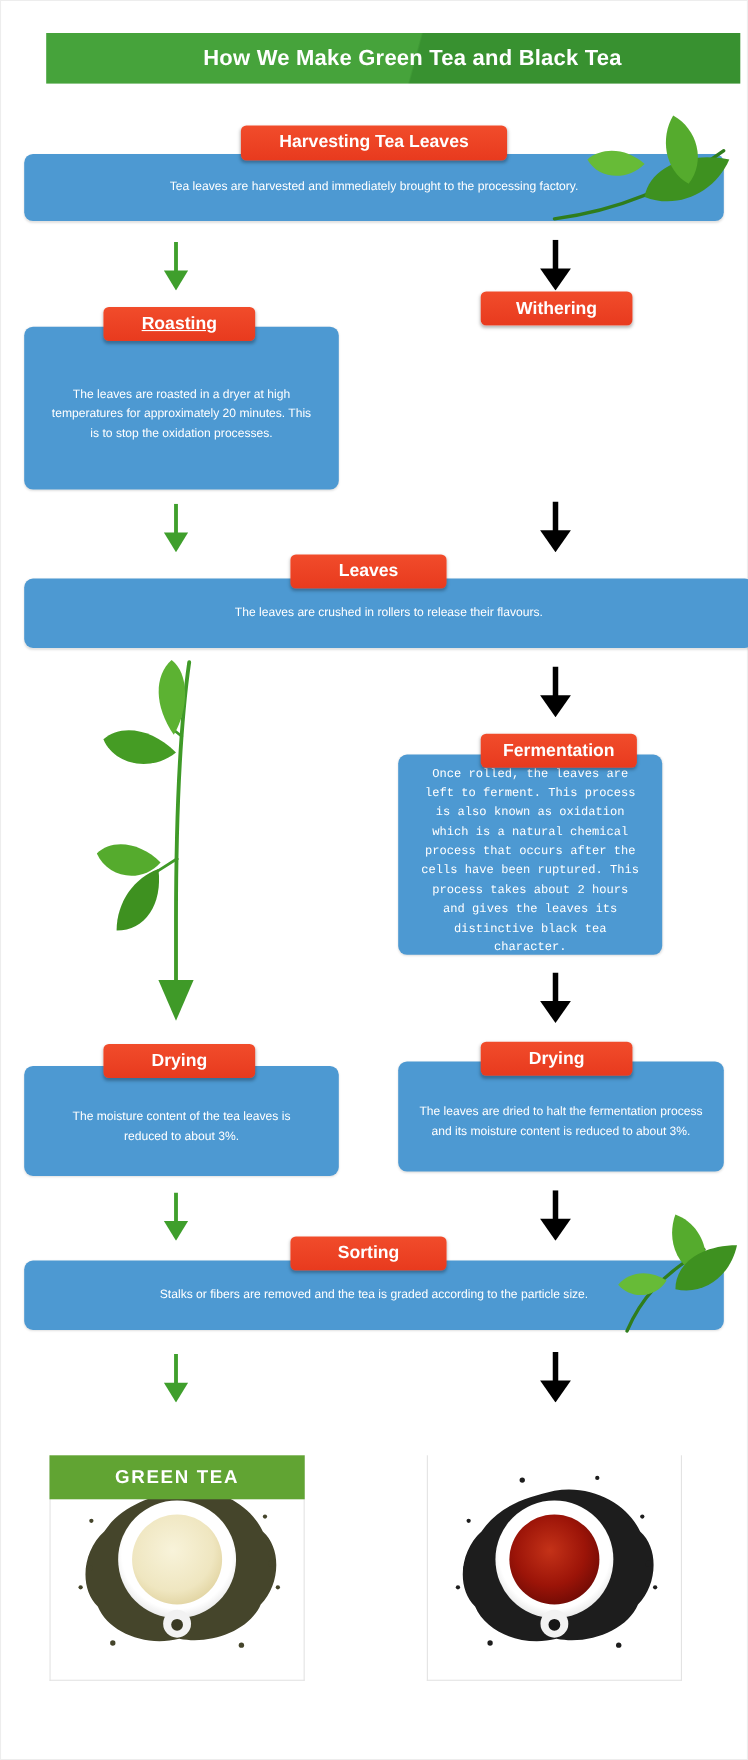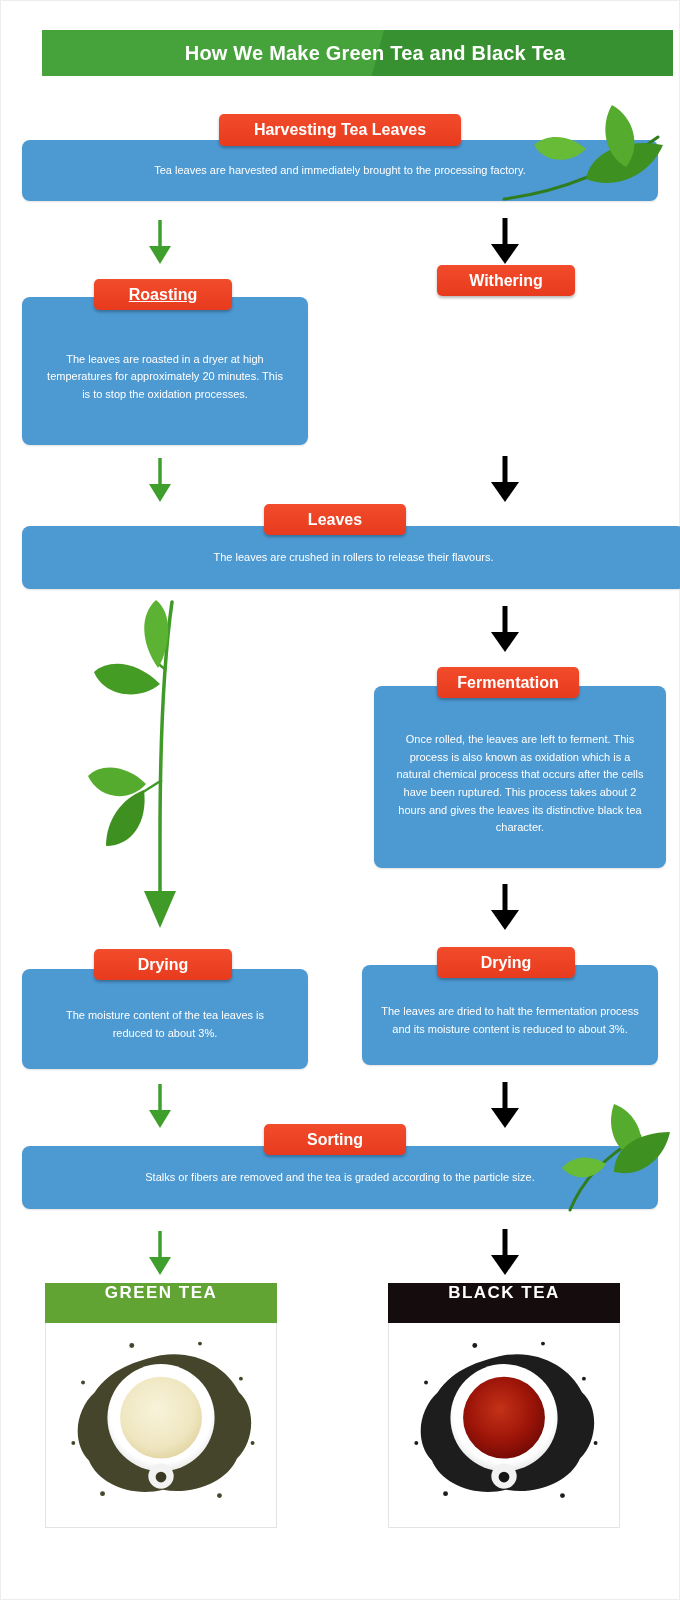--- a/index.html
+++ b/index.html
@@ -42,22 +42,23 @@
     z-index: 2; box-shadow: 0 1px 2px rgba(0,0,0,0.12);
     box-sizing: border-box;
   }
 
   .sprig { z-index: 4; }
   .flow-arrow { z-index: 1; }
 
   
   .result-header {
     color: #ffffff; font-weight: bold; font-size: 17px; letter-spacing: 1.5px;
-    display: flex; align-items: flex-start; justify-content: center;
+    display: flex; align-items: center; justify-content: center;
     z-index: 2;
+    margin-top: 40px;
   }
   .result-header.green { background: #61a433; }
   .result-header.black { background: #150d0d; }
   .result-card {
     background: #ffffff; border: 1px solid #e3e3e3; border-top: none;
     display: flex; align-items: center; justify-content: center;
     box-sizing: border-box; z-index: 1;
   }
 </style>
 </head>
@@ -140,21 +141,21 @@
     </svg>
   </div>
 
   <div class="abs flow-arrow" style="left:488px; top:606px;">
     <svg width="34" height="46" viewBox="0 0 34 46">
       <line x1="17" y1="0" x2="17" y2="28" stroke="#000000" stroke-width="5"></line>
       <polygon points="3,26 31,26 17,46" fill="#000000"></polygon>
     </svg>
   </div>
 
-  <div class="abs bluebox" style="left:374px; top:686px; width:292px; height:182px; padding:26px 20px 12px;">
+  <div class="abs bluebox" style="left:362px; top:686px; width:240px; height:182px; padding:26px 20px 12px;font-family:Liberation Mono, monospace;">
     <span>Once rolled, the leaves are left to ferment. This process is also known as oxidation which is a natural chemical process that occurs after the cells have been ruptured. This process takes about 2 hours and gives the leaves its distinctive black tea character.</span>
   </div>
   <div class="abs badge" style="left:437px; top:667px; width:142px; height:31px;">
     <span>Fermentation</span>
   </div>
 
   <div class="abs flow-arrow" style="left:488px; top:884px;">
     <svg width="34" height="46" viewBox="0 0 34 46">
       <line x1="17" y1="0" x2="17" y2="28" stroke="#000000" stroke-width="5"></line>
       <polygon points="3,26 31,26 17,46" fill="#000000"></polygon>
@@ -247,23 +248,20 @@
             <circle cx="20" cy="56" r="2"></circle>
         </g>
         <circle cx="100" cy="92" r="55" fill="url(#gc)"></circle>
         <circle cx="100" cy="92" r="42" fill="url(#gt)"></circle>
         <circle cx="100" cy="152" r="13" fill="#f2f2f2"></circle>
         <circle cx="100" cy="153" r="5.5" fill="#3a3a24"></circle>
       </svg>
     </span>
   </div>
 
-  <div class="abs result-header black" style="left:388px; top:1283px; width:232px; height:40px;">
-    <span>BLACK TEA</span>
-  </div>
   <div class="abs result-card" style="left:388px; top:1323px; width:232px; height:205px;">
     <span>
       <svg viewBox="0 0 200 195" width="204" height="190">
         <defs>
           <radialGradient id="bt" cx="45%" cy="40%" r="65%">
             <stop offset="0%" stop-color="#c43218"></stop>
             <stop offset="60%" stop-color="#9c1408"></stop>
             <stop offset="100%" stop-color="#6d0a05"></stop>
           </radialGradient>
           <radialGradient id="bc" cx="50%" cy="45%" r="60%">

